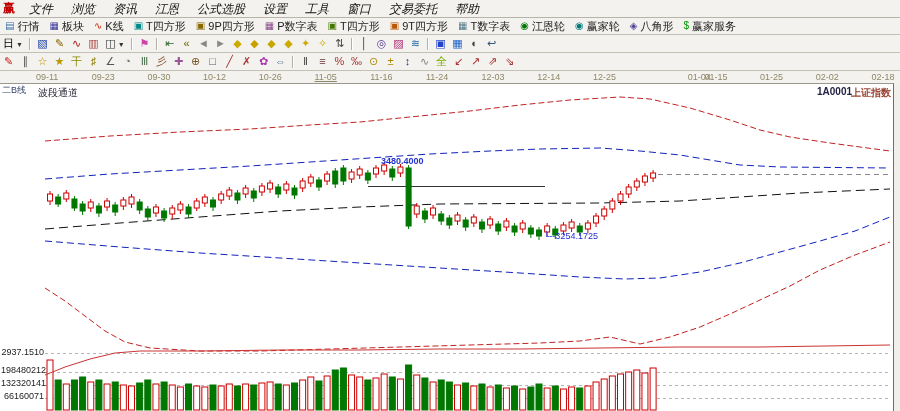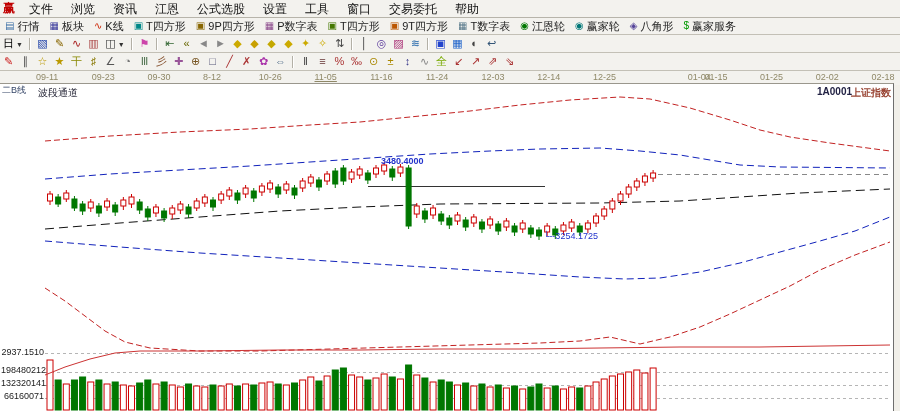--- a/index.html
+++ b/index.html
@@ -1,20 +1,20 @@
 <!DOCTYPE html>
 <html><head>
 <meta charset="utf-8">
 <style>
   html,body{margin:0;padding:0;}
   body{width:900px;height:411px;position:relative;overflow:hidden;
        background:#f1efe9;font-family:"Liberation Sans","DejaVu Sans",sans-serif;}
   .menubar{height:17px;display:flex;align-items:center;background:#f3f2ee;border-bottom:1px solid #b7b4aa;}
   .logo{color:#c00000;font-weight:bold;font-size:12px;padding:0 5px 0 3px;}
-  .menu-item{font-size:12px;color:#111;padding:0 9px;cursor:default;}
+  .menu-item{font-size:12px;color:#111;padding:0 9px;cursor:default;font-style:italic;}
   .tb{display:flex;align-items:center;background:#f3f2ee;border-bottom:1px solid #c3c0b6;}
   #tb1{height:16px;} #tb2{height:17px;} #tb3{height:17px;}
   .tb-btn{display:flex;align-items:center;height:14px;margin:0 1px;padding:0 4px;font-size:11px;color:#222;white-space:nowrap;}
   .tb-btn .ico{font-size:10px;margin-right:3px;line-height:1;}
   .tb-ico{width:17px;height:15px;text-align:center;font-size:11px;line-height:15px;flex:0 0 auto;}
   .dd{font-size:7px;color:#333;margin-left:2px;}
   .vsep{width:1px;height:12px;background:#b3b0a6;border-right:1px solid #fff;margin:0 3px;flex:0 0 auto;}
   .datebar{height:14px;position:relative;background:#f3f2ee;}
   .date{position:absolute;top:1px;font-size:9px;color:#8f8868;white-space:nowrap;}
   .chart{position:absolute;top:83px;left:0;width:893px;height:328px;background:#fff;
@@ -155,21 +155,21 @@
     <div class="tb-ico" style="color: rgb(170, 51, 51);">↙</div>
     <div class="tb-ico" style="color: rgb(170, 51, 51);">↗</div>
     <div class="tb-ico" style="color: rgb(170, 51, 51);">⇗</div>
     <div class="tb-ico" style="color: rgb(170, 51, 51);">⇘</div>
   </div>
 
 <div class="datebar" id="datebar">
     <div class="date" style="left: 36px;">09-11</div>
     <div class="date" style="left: 91.7px;">09-23</div>
     <div class="date" style="left: 147.4px;">09-30</div>
-    <div class="date" style="left: 203.1px;">8-12</div>
+    <div class="date" style="left: 203.1px;">10-12</div>
     <div class="date" style="left: 258.8px;">10-26</div>
     <div class="date" style="left: 314.5px; text-decoration: underline;">11-05</div>
     <div class="date" style="left: 370.2px;">11-16</div>
     <div class="date" style="left: 425.9px;">11-24</div>
     <div class="date" style="left: 481.6px;">12-03</div>
     <div class="date" style="left: 537.3px;">12-14</div>
     <div class="date" style="left: 593px;">12-25</div>
     <div class="date" style="left: 648.7px; margin-left: 39px;">01-04</div>
     <div class="date" style="left: 704.4px;">01-15</div>
     <div class="date" style="left: 760.1px;">01-25</div>

